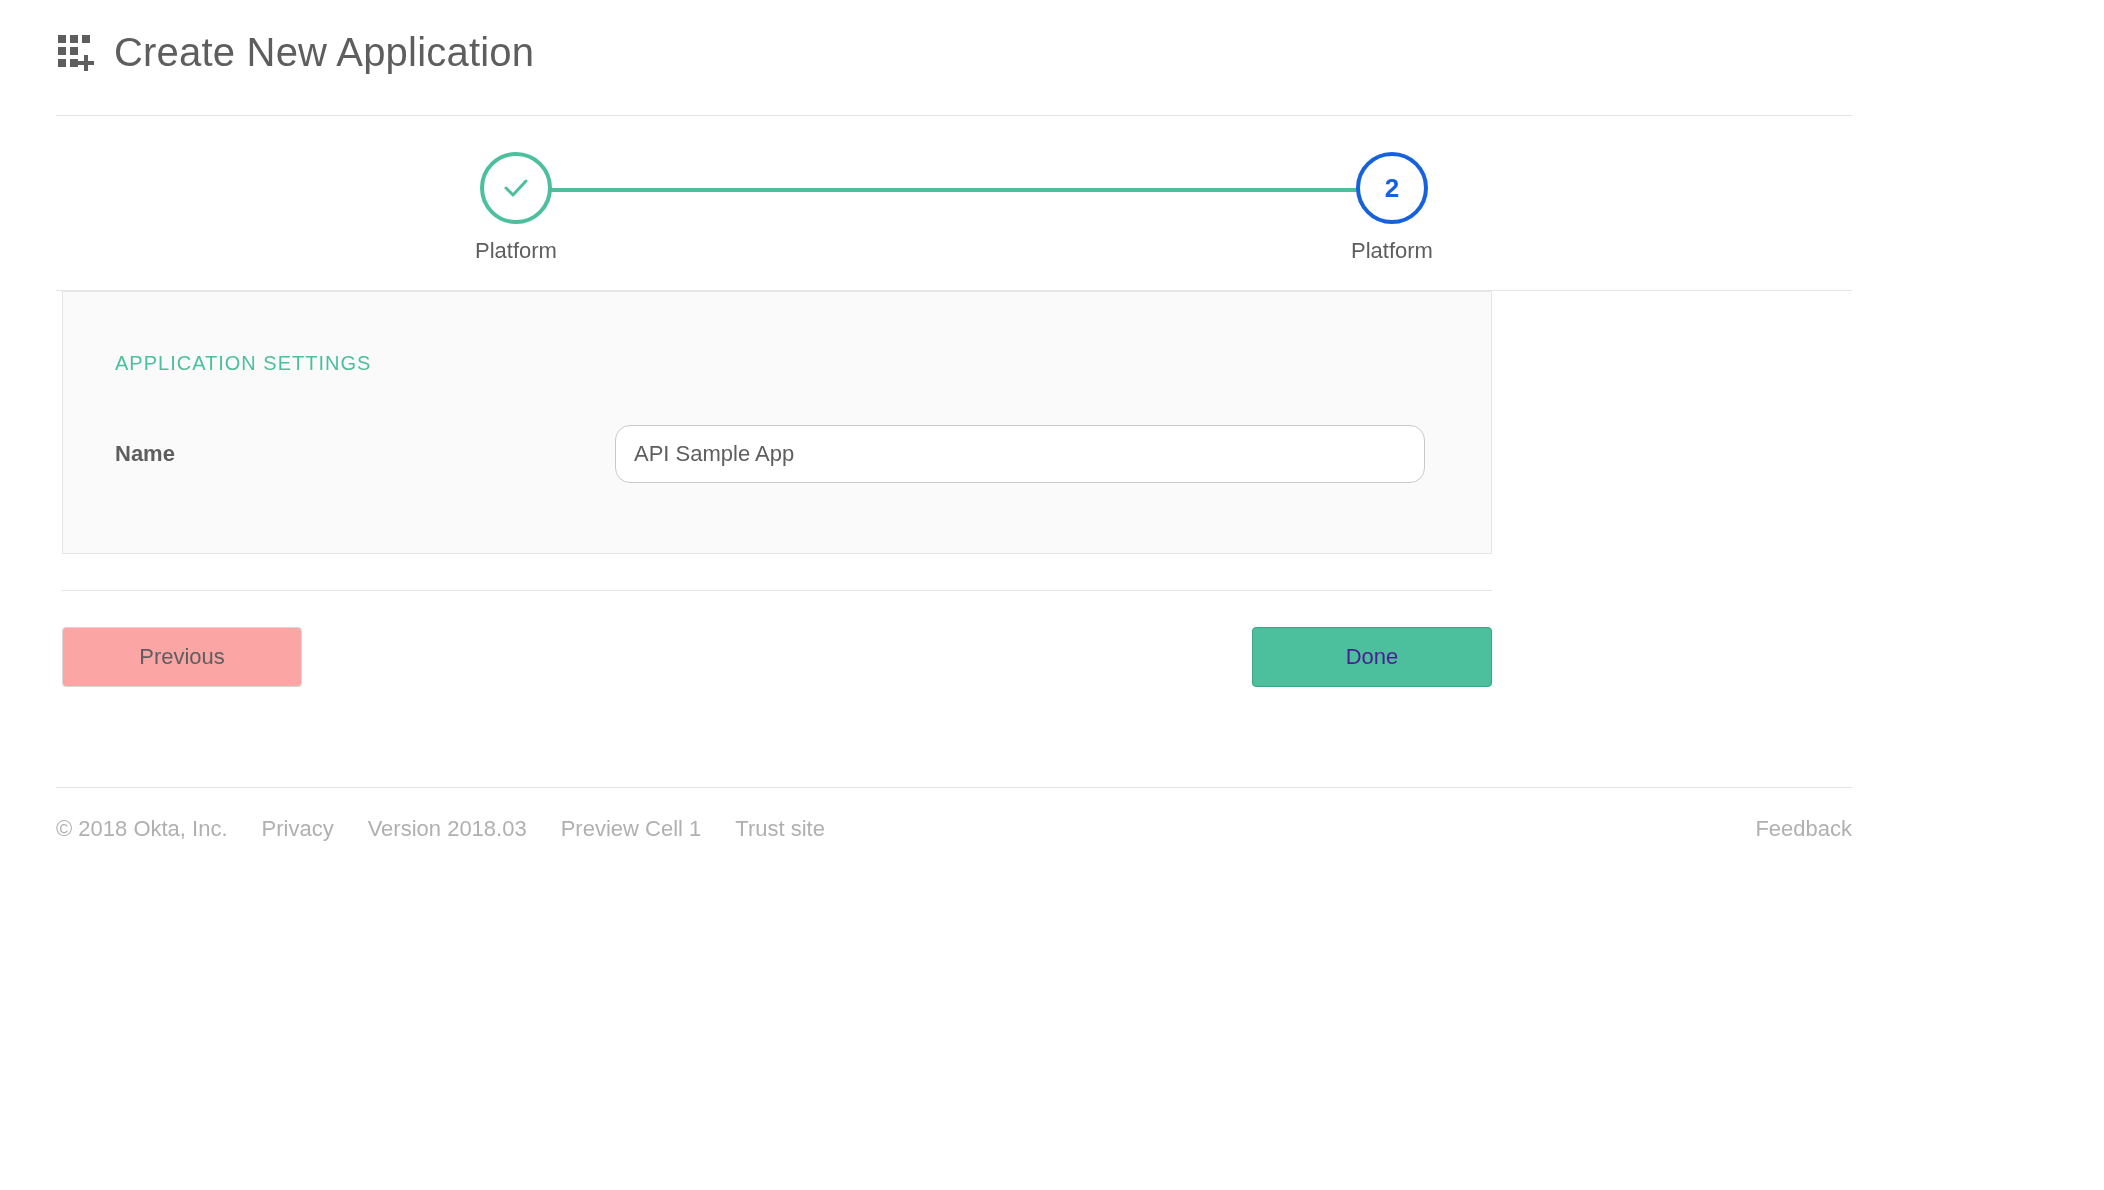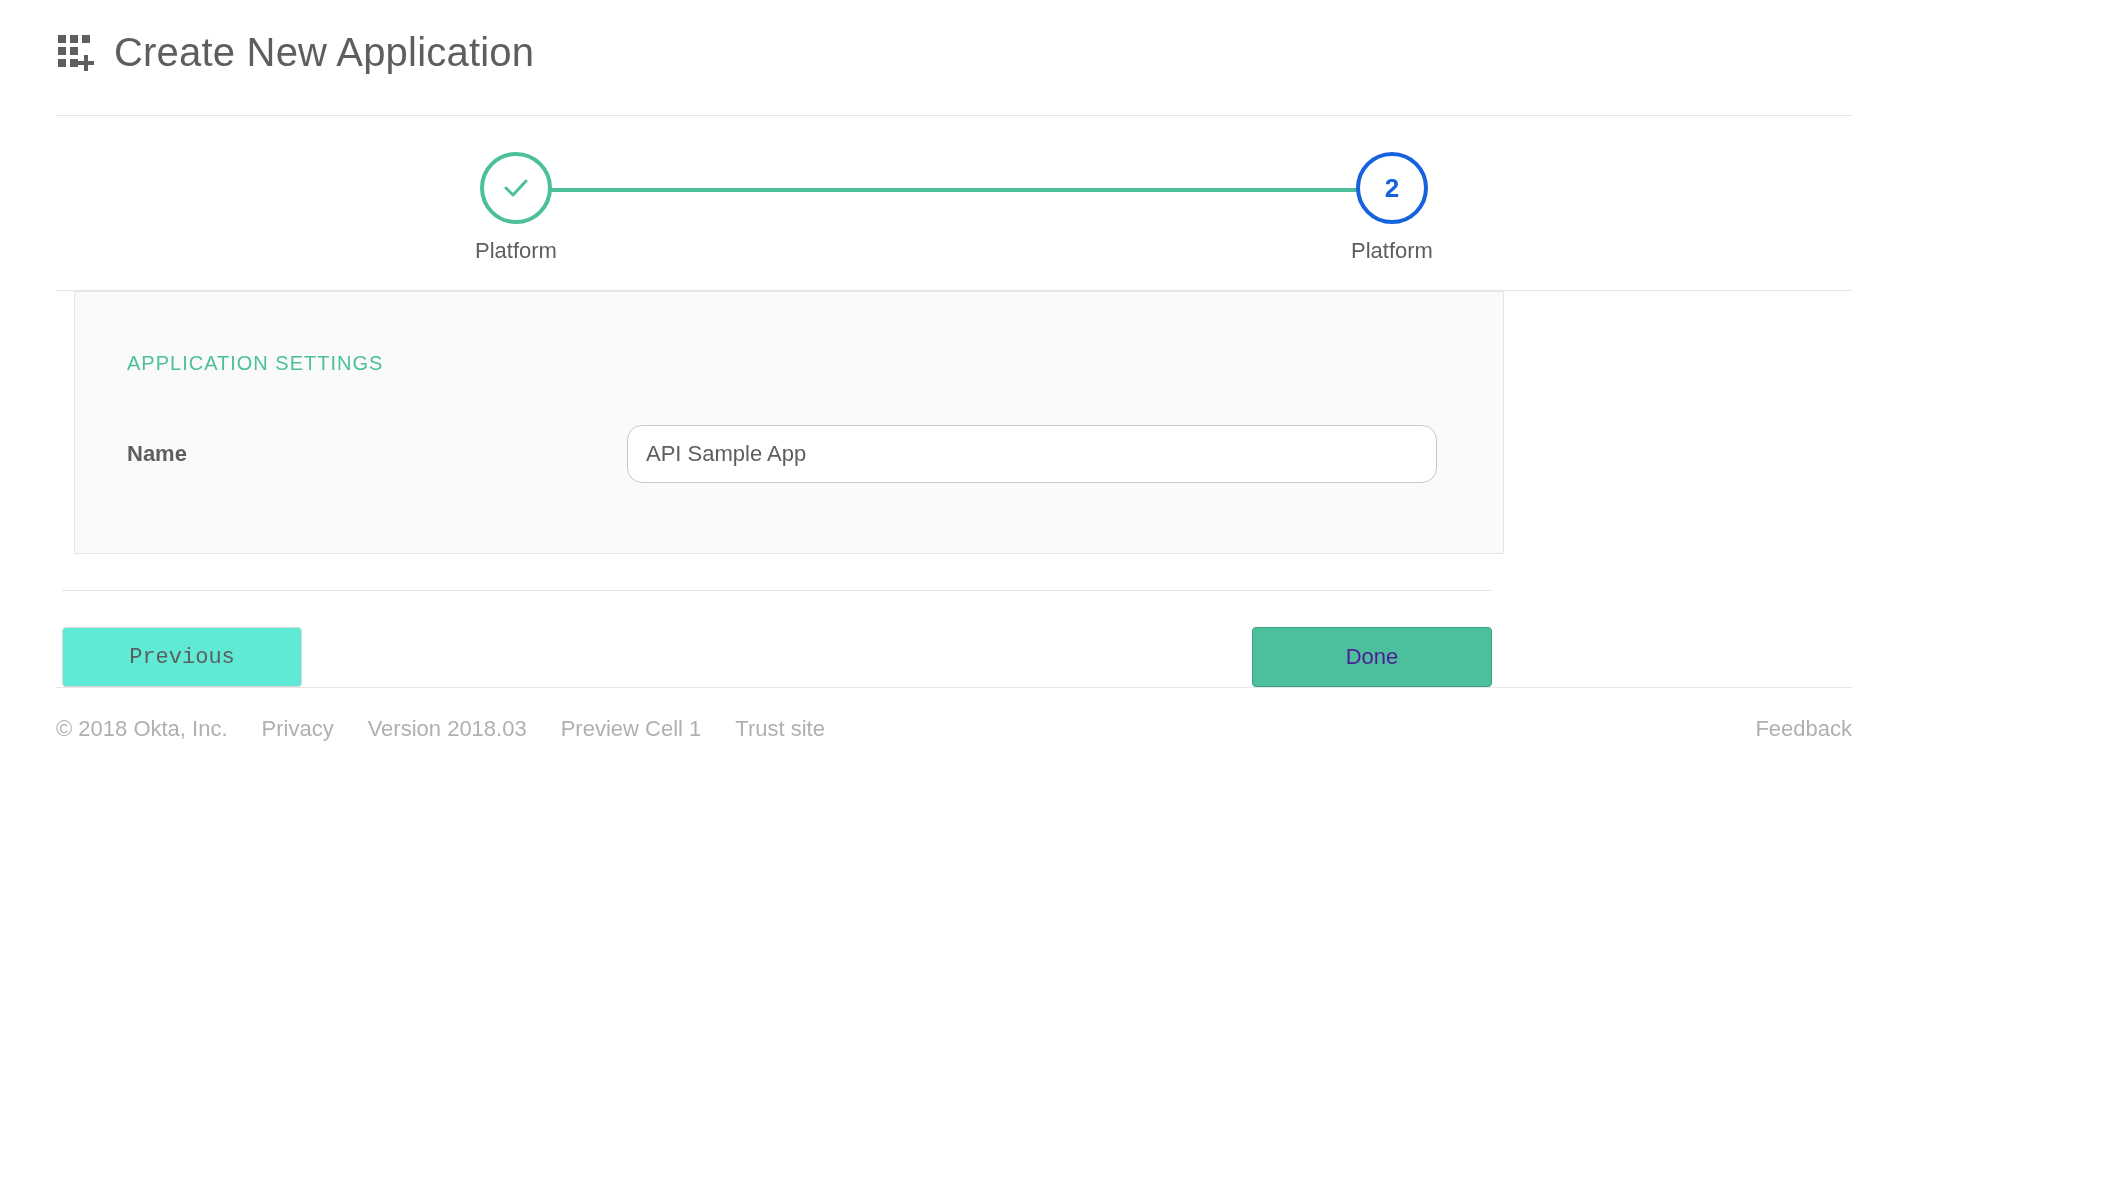--- a/index.html
+++ b/index.html
@@ -87,21 +87,21 @@
     font-weight: 300;
     color: #5e5e5e;
     line-height: 1.3;
     padding: 44px 10px 30px 10px;
     max-width: 1400px;
   }
   .settings-panel {
     border: 1px solid #e5e5e5;
     background: #fafafa;
     width: 1430px;
-    margin-left: 18px;
+    margin-left: 6px;
     padding: 60px 52px 70px 52px;
   }
   .panel-title {
     color: #4cbf9c;
     font-size: 20px;
     letter-spacing: 1px;
     font-weight: 400;
     margin-bottom: 50px;
   }
   .form-row {
@@ -138,34 +138,34 @@
     height: 60px;
     min-width: 240px;
     border-radius: 4px;
     font-size: 22px;
     cursor: pointer;
     display: inline-flex;
     align-items: center;
     justify-content: center;
   }
   .btn-secondary {
-    background: #5eead4;
+    background: #fca5a5;
     border: 1px solid #d7d7d7;
     color: #5e5e5e;
     margin-right: 22px;
-    font-family: Liberation Mono, monospace;
   }
   .btn-primary {
     background: #4cbf9c;
     border: 1px solid #39a383;
     color: #4c1d95;
   }
   .actions-spacer { flex: 1; }
   .footer {
     border-top: 1px solid #e5e5e5;
+    margin-top: 100px;
     padding-top: 28px;
     display: flex;
     align-items: center;
     gap: 34px;
     font-size: 22px;
     color: #b0b0b0;
   }
   .footer .spacer { flex:1; }
   .footer a { color: #b0b0b0; text-decoration: none; }
 </style>

